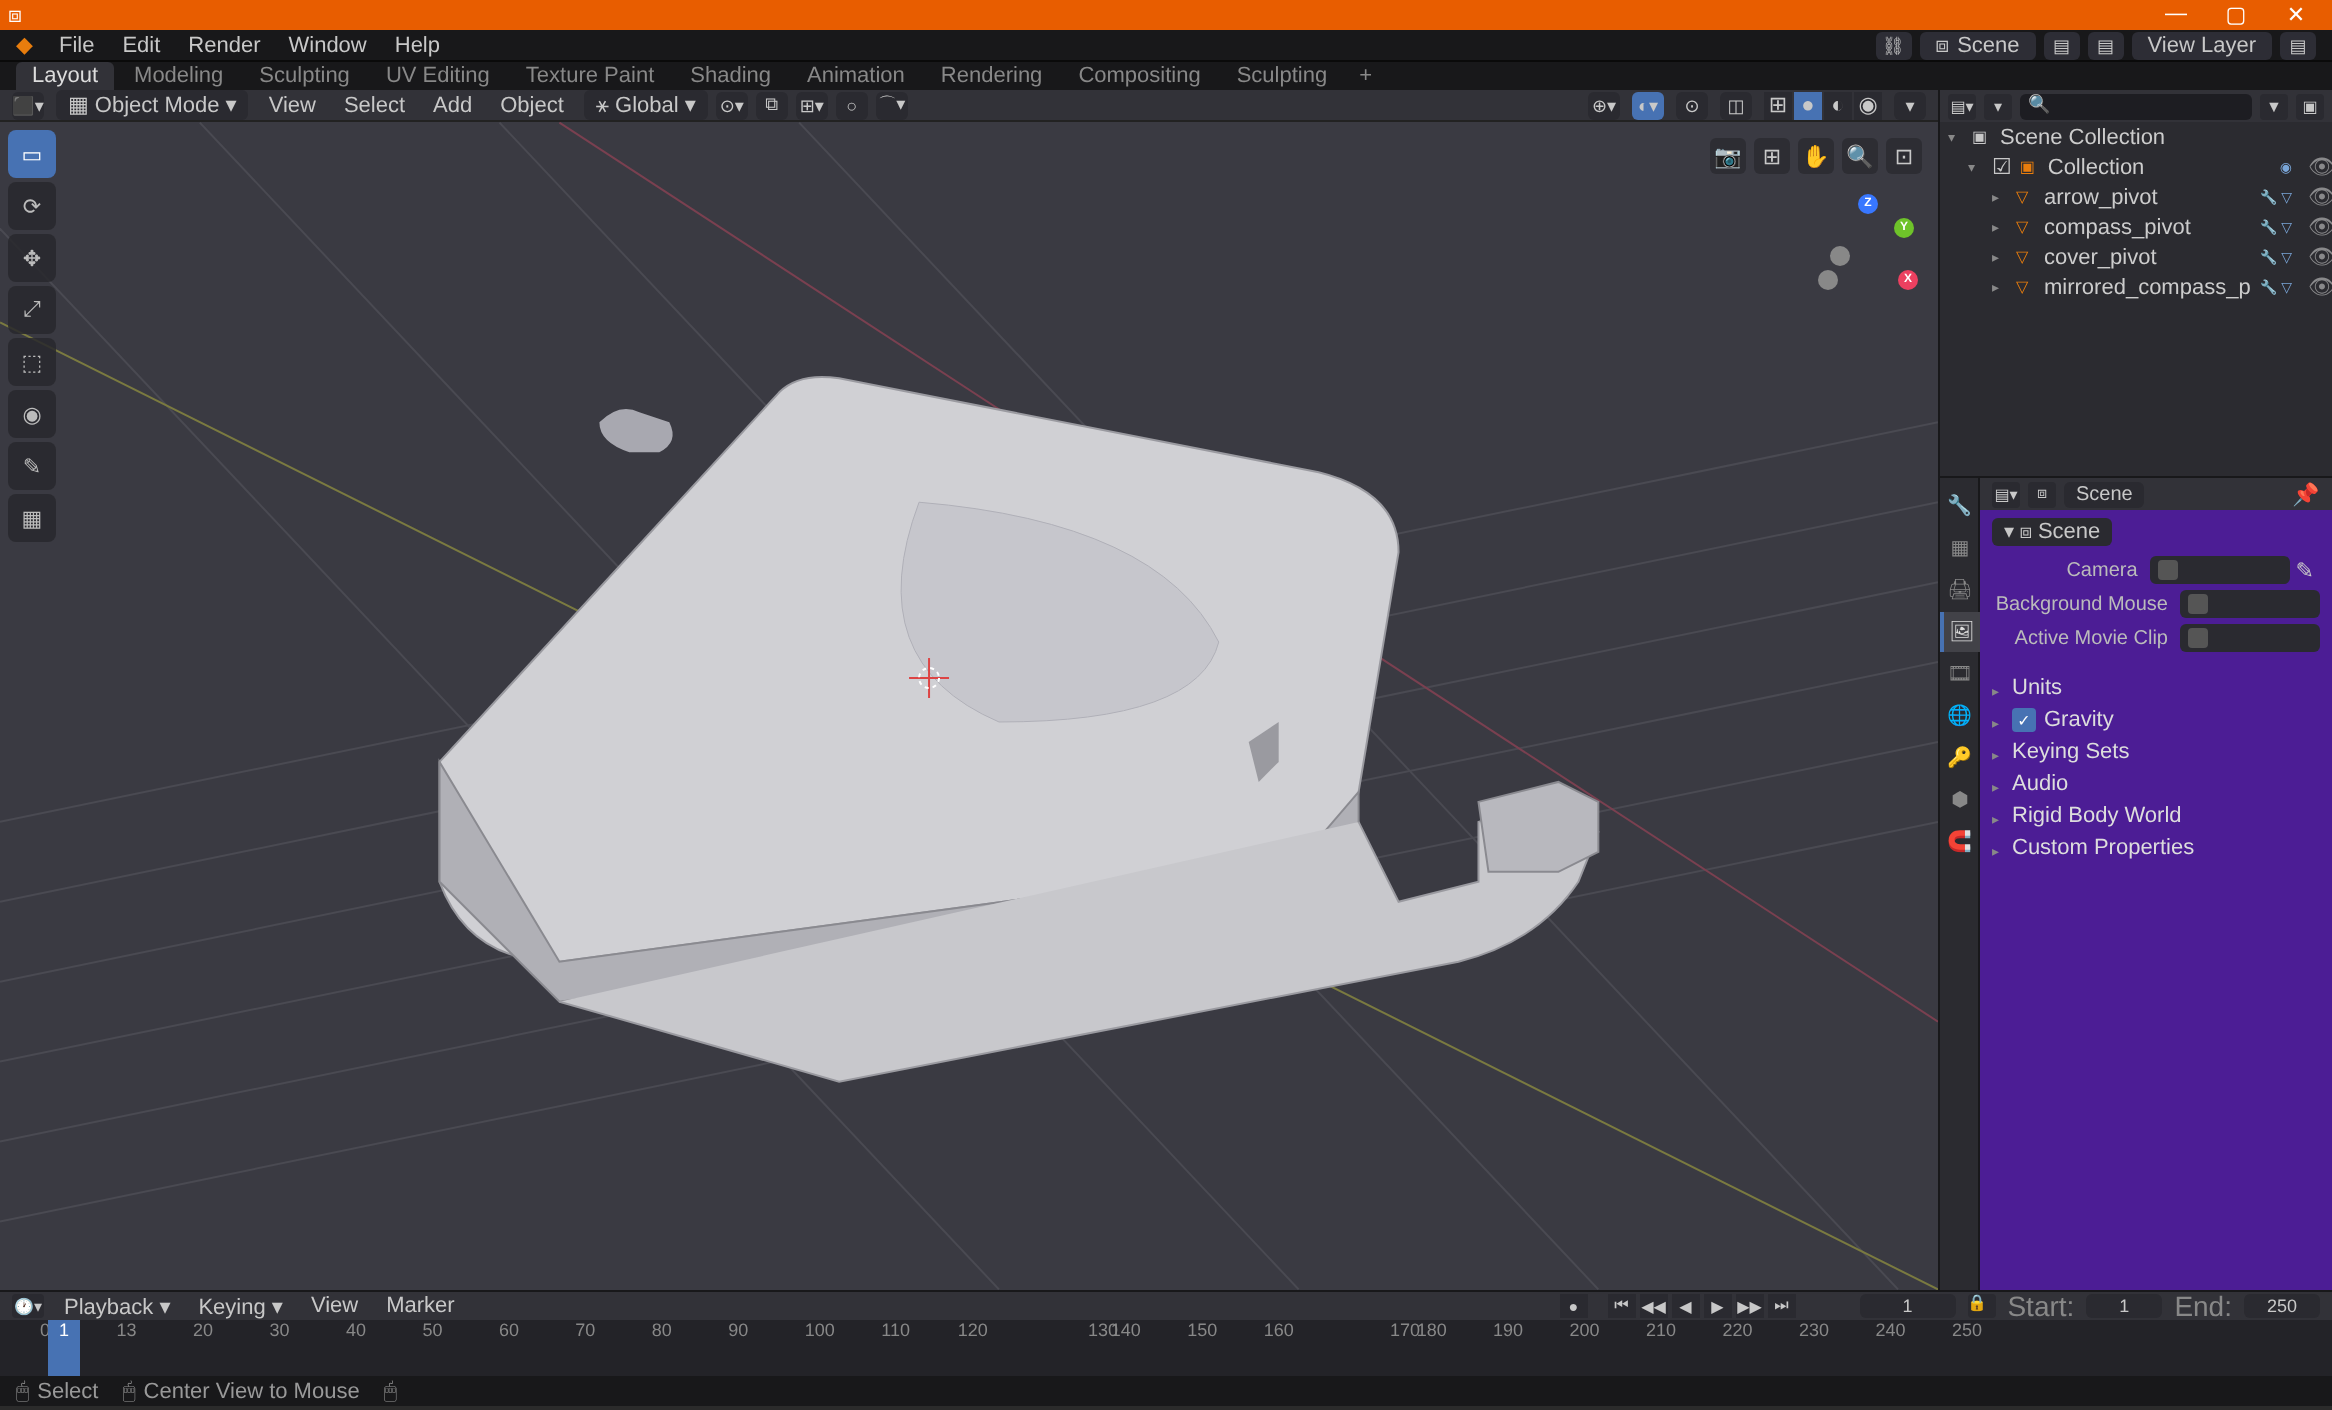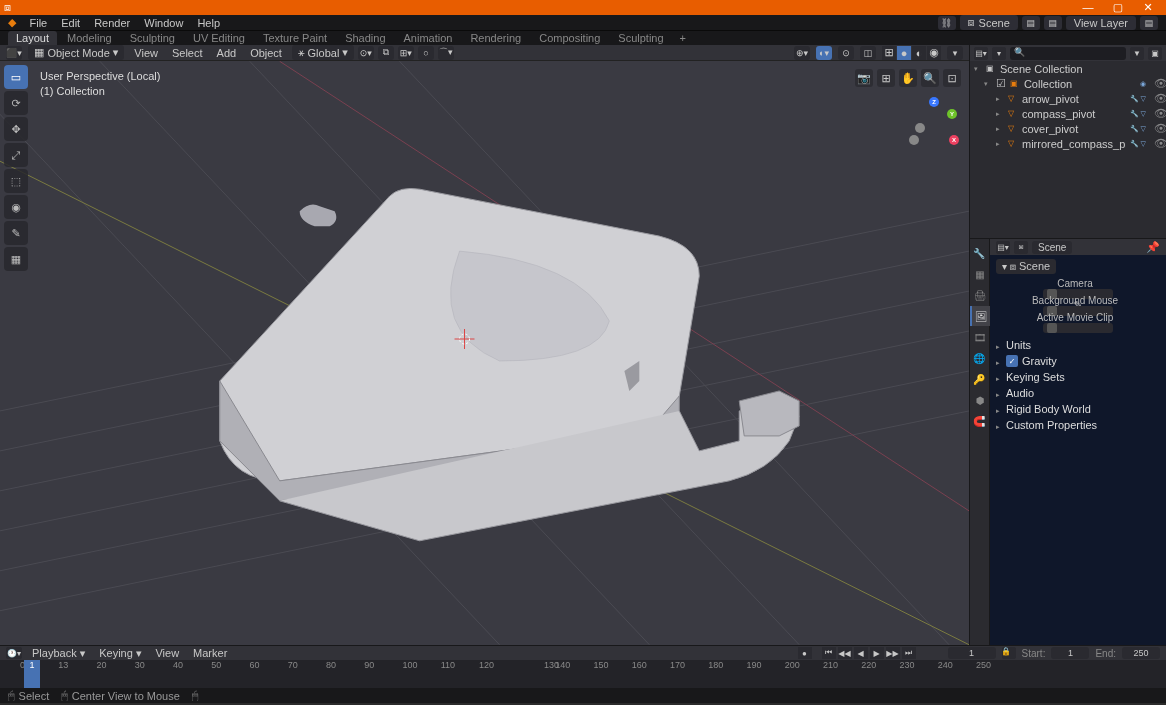--- a/index.html
+++ b/index.html
@@ -80,38 +80,38 @@
 .outliner-body .indent2 { padding-left:26px; }
 
 
 .props { flex:1; display:flex; background:#2b2b30; }
 .props-tabs { width:20px; background:#2b2b30; display:flex; flex-direction:column; gap:1px; padding-top:4px; border-right:1px solid #18181a; }
 .props-tabs .ptab { width:20px; height:20px; display:flex; align-items:center; justify-content:center; cursor:pointer; font-size:10px; color:#888; }
 .props-tabs .ptab.active { background:#424248; color:#ddd; border-left:2px solid #4772b3; }
 .props-body { flex:1; display:flex; flex-direction:column; }
 .props-header { height:16px; background:#323238; display:flex; align-items:center; padding:0 6px; gap:4px; }
 .props-header .pill { background:#2a2a30; padding:1px 6px; border-radius:3px; font-size:10px; }
-.props-content { flex:1; padding:4px 6px; font-size:10px; background:#0f172a; }
+.props-content { flex:1; padding:4px 6px; font-size:10px; background:#4c1d95; }
 .props-content .crumb { background:#2a2a30; padding:1px 6px; border-radius:3px; margin-bottom:4px; display:inline-block; font-size:10px; }
-.props-content .field { display:flex; align-items:center; height:16px; margin-bottom:1px;flex-direction:column; }
+.props-content .field { display:flex; align-items:center; height:16px; margin-bottom:1px; }
 .props-content .field .flabel { flex:1; text-align:right; padding-right:6px; color:#bbb; font-size:10px; }
 .props-content .field .fval { width:70px; background:#2a2a30; border-radius:3px; height:14px; display:flex; align-items:center; padding:0 4px; font-size:9px; gap:3px; }
 .props-content .field .fval .dot { width:10px; height:10px; background:#555; border-radius:2px; }
 .props-content .section { display:flex; align-items:flex-end; height:16px; cursor:pointer; color:#ddd; }
 .props-content .section .tri { width:10px; font-size:7px; color:#888; }
 .props-content .checkbox { width:12px; height:12px; background:#4772b3; border-radius:2px; display:inline-flex; align-items:center; justify-content:center; color:#fff; font-size:8px; margin-right:4px; }
 
 
 .timeline { height:43px; background:#2b2b30; display:flex; flex-direction:column; border-top:1px solid #18181a; }
 .timeline-header { height:14px; background:#323238; display:flex; align-items:center; padding:0 6px; gap:6px; font-size:10px; }
 .timeline-header .hitem { padding:0 4px; cursor:pointer; }
 .timeline-header .playback { margin-left:auto; display:flex; gap:2px; }
 .timeline-header .playback span { width:14px; height:12px; background:#2a2a30; display:flex; align-items:center; justify-content:center; cursor:pointer; font-size:8px; }
 .timeline-header .framefield { background:#2a2a30; width:48px; height:12px; border-radius:3px; font-size:9px; display:flex; align-items:center; justify-content:center; cursor:text; }
-.timeline-header .label { color:#888; font-size:10px; }
+.timeline-header .label { color:#888; font-size:14px; }
 .timeline-ruler { flex:1; position:relative; background:#232328; overflow:hidden; }
 .timeline-ruler .marker { position:absolute; top:0; left:24px; width:16px; height:100%; background:#4772b3; display:flex; align-items:flex-start; justify-content:center; color:#fff; font-size:9px; }
 .timeline-ruler .ticks { position:absolute; inset:0; }
 .timeline-ruler .tick { position:absolute; top:0; height:14px; font-size:9px; color:#888; }
 
 
 .statusbar { height:15px; background:#18181a; display:flex; align-items:center; padding:0 8px; font-size:10px; color:#999; gap:12px; }
 .statusbar .sitem { display:flex; align-items:center; gap:4px; }
 .statusbar .spacer { flex:1; }
 .statusbar .stats { display:flex; gap:2px; }
@@ -234,24 +234,20 @@
         <div class="tool active">▭</div>
         <div class="tool">⟳</div>
         <div class="tool">✥</div>
         <div class="tool">⤢</div>
         <div class="tool">⬚</div>
         <div class="tool">◉</div>
         <div class="tool">✎</div>
         <div class="tool">▦</div>
       </div>
 
-      <div class="info">
-        <div>User Perspective (Local)</div>
-        <div>(1) Collection</div>
-      </div>
 
       <div class="quicktools">
         <span>📷</span>
         <span>⊞</span>
         <span>✋</span>
         <span>🔍</span>
         <span>⊡</span>
       </div>
 
       <div class="gizmo">
@@ -428,21 +424,21 @@
         <span class="tick" style="left: 287.68px;">70</span>
         <span class="tick" style="left: 325.92px;">80</span>
         <span class="tick" style="left: 364.16px;">90</span>
         <span class="tick" style="left: 402.4px;">100</span>
         <span class="tick" style="left: 440.64px;">110</span>
         <span class="tick" style="left: 478.88px;">120</span>
         <span class="tick" style="left: 544px;">130</span>
         <span class="tick" style="left: 555.36px;">140</span>
         <span class="tick" style="left: 593.6px;">150</span>
         <span class="tick" style="left: 631.84px;">160</span>
-        <span class="tick" style="left: 670px;">170</span>
+        <span class="tick" style="left: 695px;">170</span>
         <span class="tick" style="left: 708.32px;">180</span>
         <span class="tick" style="left: 746.56px;">190</span>
         <span class="tick" style="left: 784.8px;">200</span>
         <span class="tick" style="left: 823.04px;">210</span>
         <span class="tick" style="left: 861.28px;">220</span>
         <span class="tick" style="left: 899.52px;">230</span>
         <span class="tick" style="left: 937.76px;">240</span>
         <span class="tick" style="left: 976px;">250</span>
       </div>
     <div class="marker">1</div>

